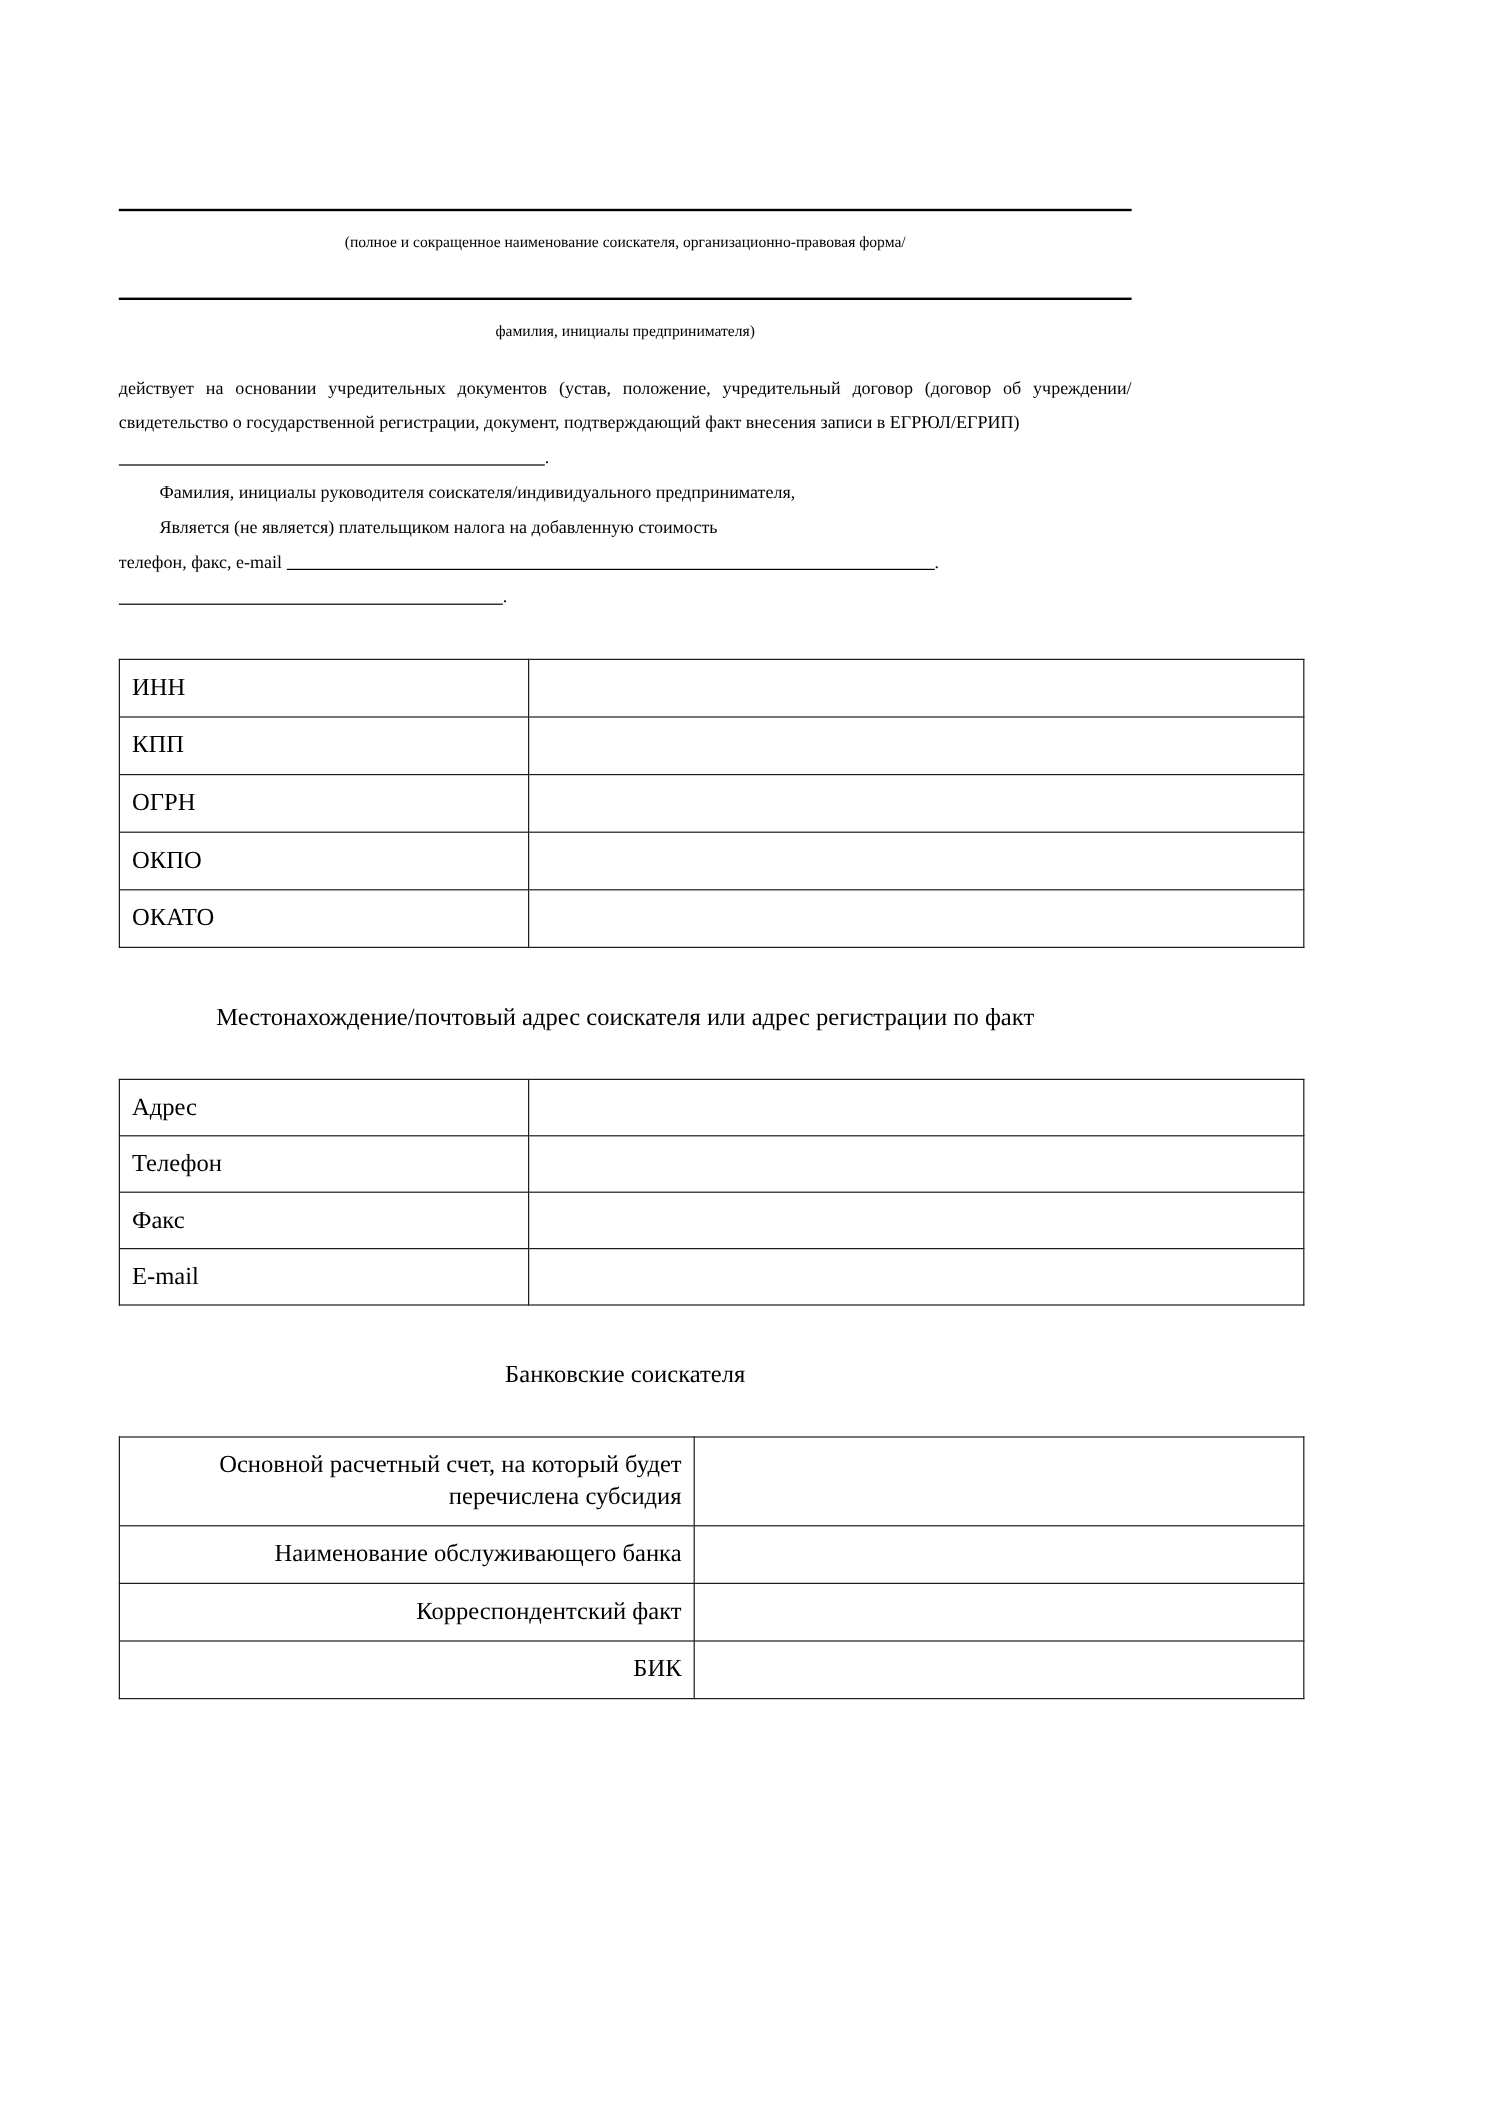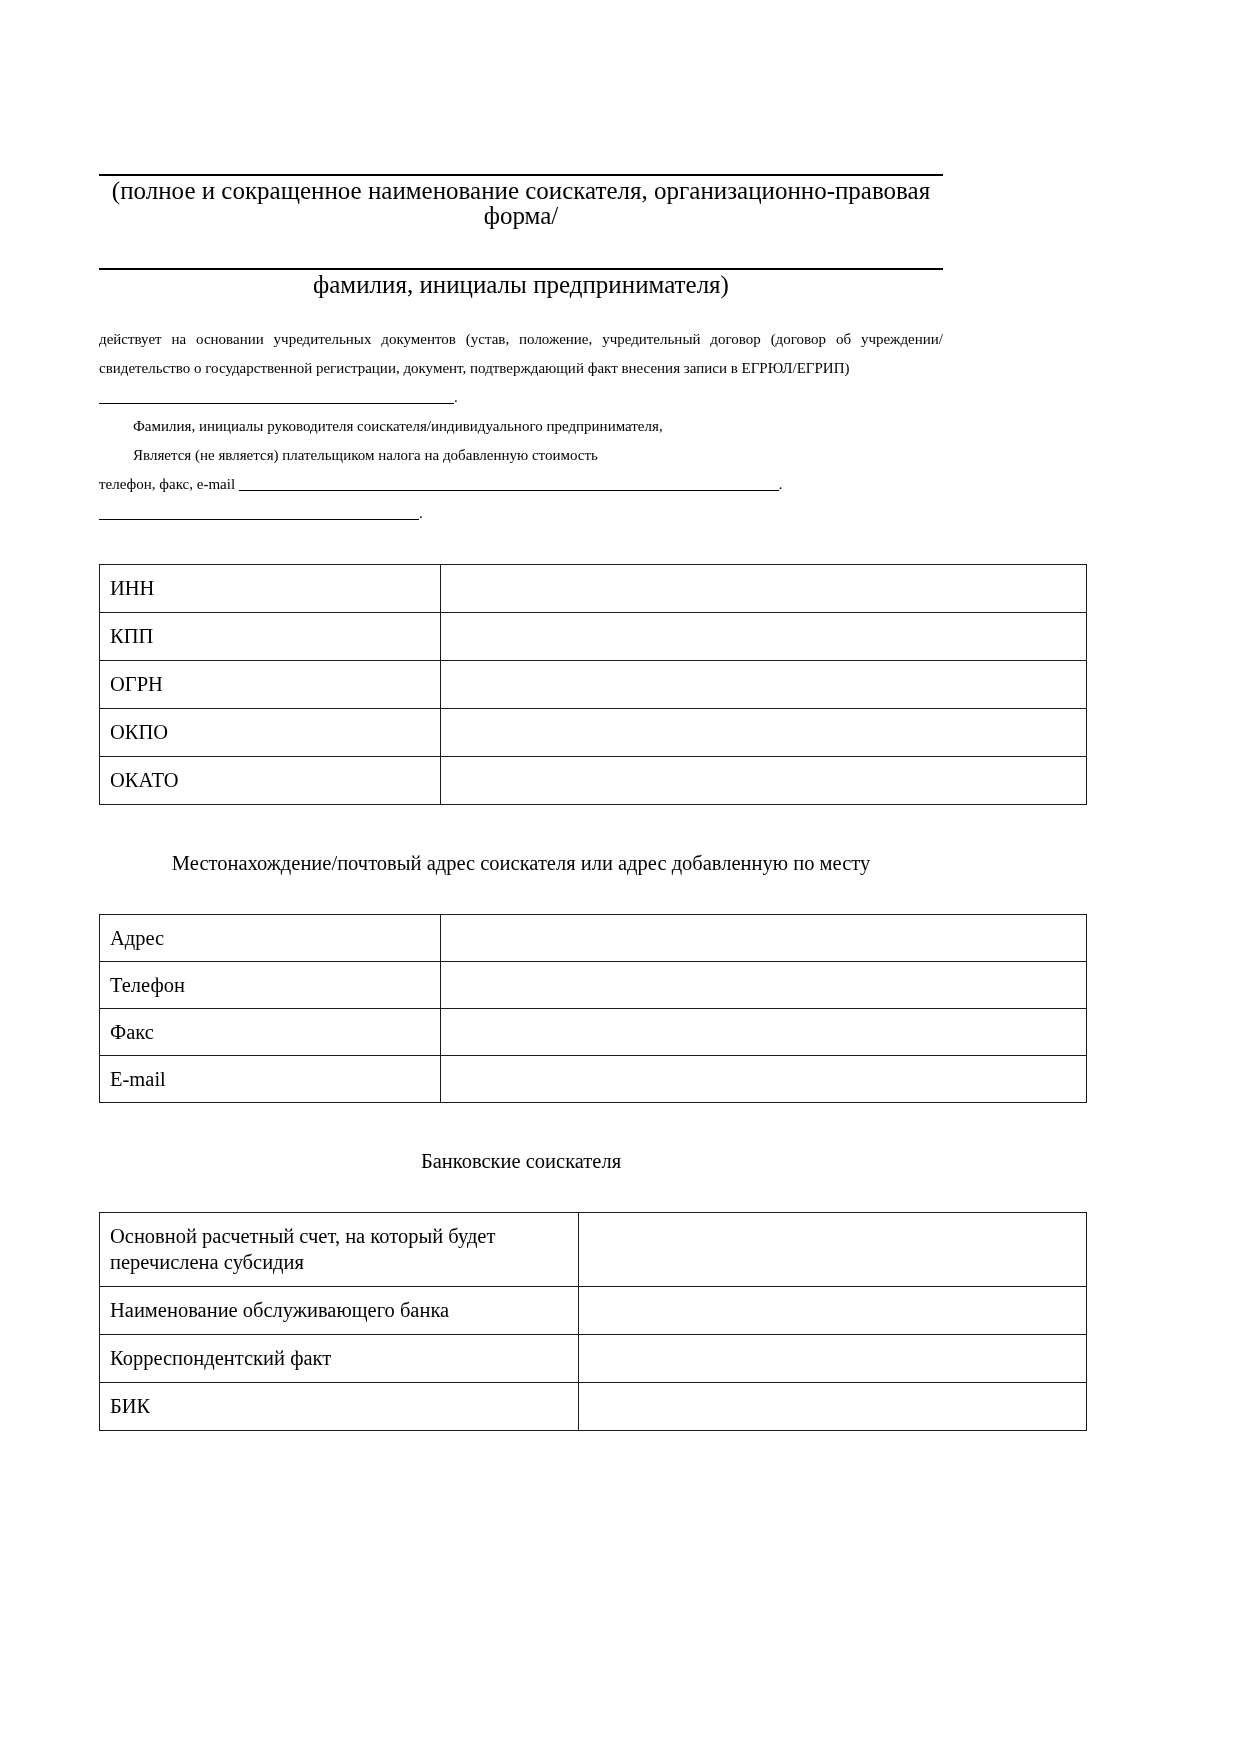--- a/index.html
+++ b/index.html
@@ -32,23 +32,23 @@
   
   .rule {
     border-top: 2px solid #000;
     width: 100%;
     height: 0;
     font-size: 0;
     line-height: 0;
   }
   .rule-caption {
     text-align: center;
-    font-size: 25px;
+    font-size: 13px;
     line-height: 1.0;
-    padding-top: 2px;
+    padding-top: 19px;
   }
   .gap-a { height: 40px; }
 
   
   .para {
     text-align: justify;
     text-justify: inter-word;
     font-size: 15px;
     line-height: 29px;
     margin: 0;
@@ -89,21 +89,21 @@
   }
   table.form-table td.value-cell {
     padding: 0;
   }
   
   .t-codes td.label-cell,
   .t-address td.label-cell { width: 320px; }
   .t-codes td { height: 34px; }
   .t-address td { height: 33px; }
   
-  .t-bank td.label-cell { width: 458px; }
+  .t-bank td.label-cell { width: 458px; text-align: right; }
   .t-bank td { height: 34px; }
   .t-bank td.tall { height: 56px; vertical-align: top; padding-top: 10px; }
   .spacer-28 { height: 28px; }
   .spacer-36 { height: 36px; }
   .spacer-44 { height: 44px; }
   .top-offset { height: 174px; }
 </style>
 </head>
 <body>
 
@@ -153,21 +153,21 @@
         </tr>
         <tr>
           <td class="label-cell">ОКАТО</td>
           <td class="value-cell"></td>
         </tr>
       </tbody>
     </table>
 
     <div class="spacer-44"></div>
 
-    <div class="section-heading">Местонахождение/почтовый адрес соискателя или адрес добавленную по месту</div>
+    <div class="section-heading">Местонахождение/почтовый адрес соискателя или адрес регистрации по факт</div>
 
     <div class="spacer-36"></div>
 
     <table class="form-table t-address">
       <tbody>
         <tr>
           <td class="label-cell">Адрес</td>
           <td class="value-cell"></td>
         </tr>
         <tr>

